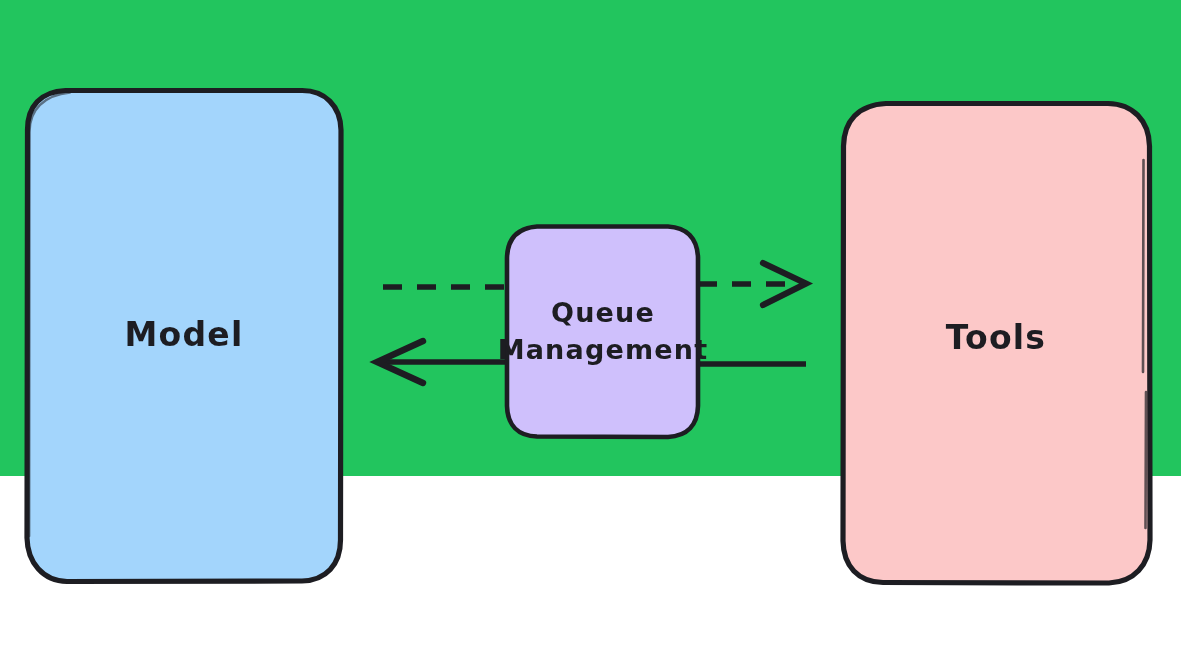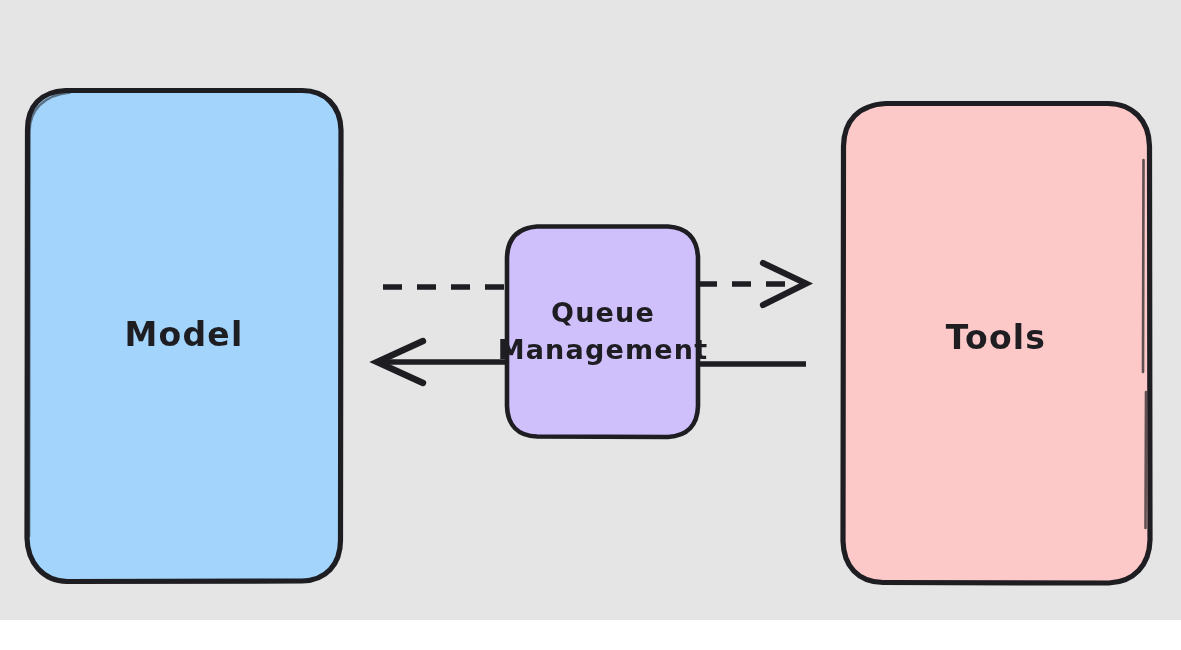--- a/index.html
+++ b/index.html
@@ -10,22 +10,22 @@
   }
   body {
     width: 1181px;
     height: 650px;
     overflow: hidden;
     font-family: "DejaVu Sans", sans-serif;
   }
   #diagram-root {
     position: relative;
     width: 1181px;
-    height: 620px;
-    background: #e5e5e5;
+    height: 476px;
+    background: #22c55e;
   }
   #diagram-svg {
     position: absolute;
     top: 0;
     left: 0;
     width: 1181px;
     height: 650px;
     display: block;
   }
   .node-label {

